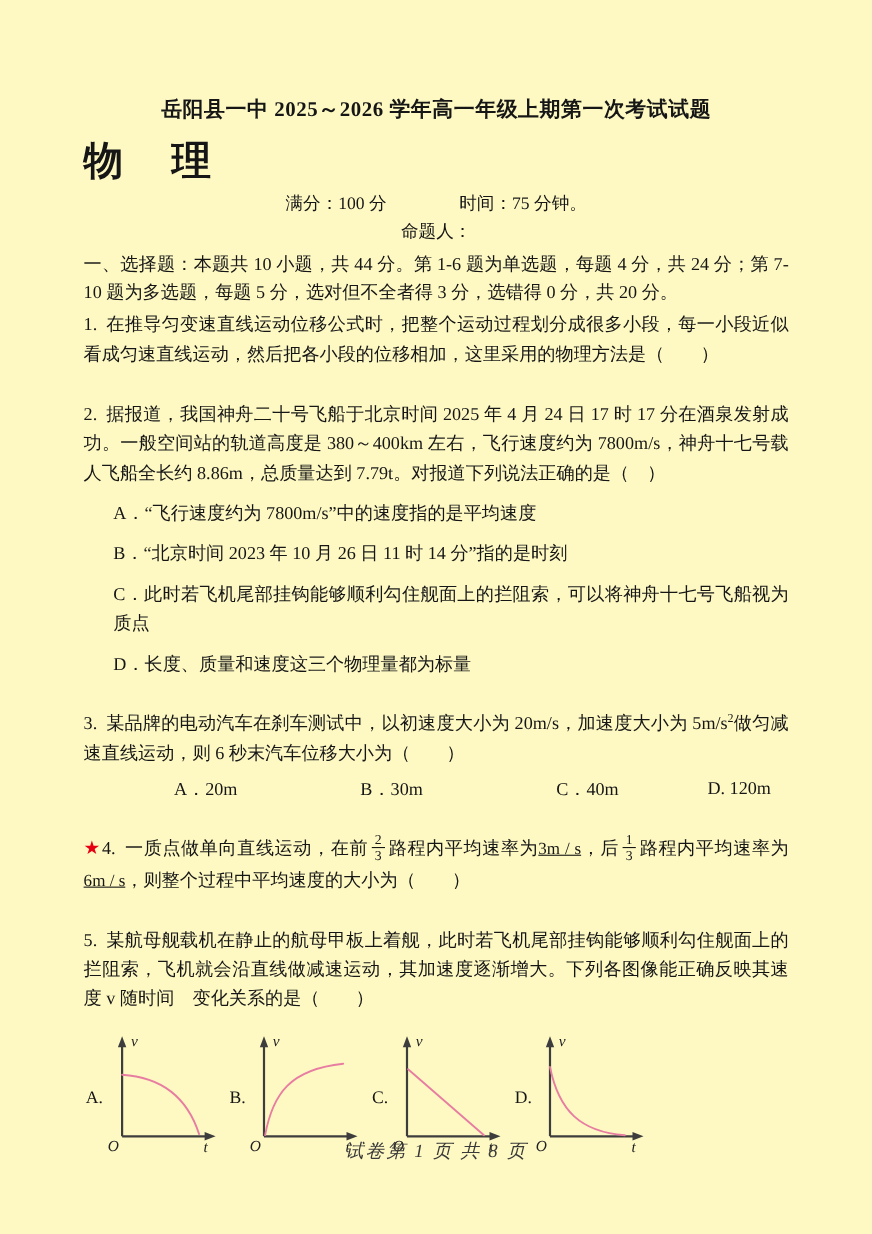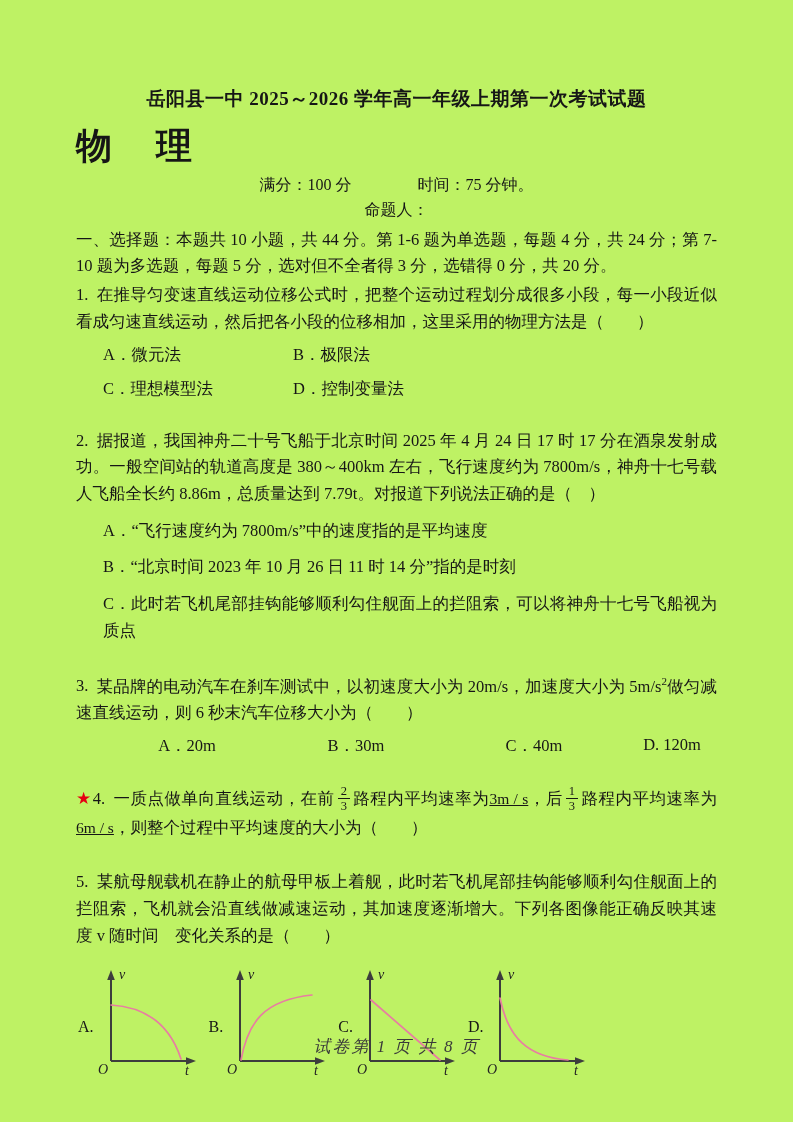--- a/index.html
+++ b/index.html
@@ -1,20 +1,20 @@
 <!DOCTYPE html>
 <html><head>
 <meta charset="utf-8">
 <style>
   html,body{margin:0;padding:0;background:#888;}
   .page{
     position:relative;
     width:793px;height:1122px;
     margin:0 auto;
-    background:#bef264;
+    background:#fef9c3;
     font-family:"Liberation Serif","DejaVu Serif",serif;
     color:#161616;
     box-sizing:border-box;
     padding:86px 76px 0 76px;
     overflow:hidden;
   }
   
   .title{
     margin:0;text-align:center;
     font-size:19px;font-weight:bold;letter-spacing:.5px;
@@ -87,34 +87,29 @@
   <div class="meta">
     <span class="meta-item">满分：100 分</span>
     <span class="meta-item">时间：75 分钟。</span>
   </div>
   <div class="author">命题人：</div>
 
   <p class="section-heading">一、选择题：本题共 10 小题，共 44 分。第 1-6 题为单选题，每题 4 分，共 24 分；第 7-10 题为多选题，每题 5 分，选对但不全者得 3 分，选错得 0 分，共 20 分。</p>
 
   <div class="question first">
     <p class="stem"><span class="qnum">1.</span><span>在推导匀变速直线运动位移公式时，把整个运动过程划分成很多小段，每一小段近似看成匀速直线运动，然后把各小段的位移相加，这里采用的物理方法是（　　）</span></p>
-    <div class="opts opts-grid2">
-      <span class="opt">A．微元法</span>
-      <span class="opt">B．极限法</span>
-      <span class="opt">C．理想模型法</span>
-      <span class="opt">D．控制变量法</span>
-    </div>
   </div>
 
   <div class="question">
     <p class="stem"><span class="qnum">2.</span><span>据报道，我国神舟二十号飞船于北京时间 2025 年 4 月 24 日 17 时 17 分在酒泉发射成功。一般空间站的轨道高度是 380～400km 左右，飞行速度约为 7800m/s，神舟十七号载人飞船全长约 8.86m，总质量达到 7.79t。对报道下列说法正确的是（　）</span></p>
     <div class="opts opts-lines">
       <span class="opt">A．“飞行速度约为 7800m/s”中的速度指的是平均速度</span>
       <span class="opt">B．“北京时间 2023 年 10 月 26 日 11 时 14 分”指的是时刻</span>
       <span class="opt">C．此时若飞机尾部挂钩能够顺利勾住舰面上的拦阻索，可以将神舟十七号飞船视为质点</span>
+      <span class="opt">D．长度、质量和速度这三个物理量都为标量</span>
     </div>
   </div>
 
   <div class="question">
     <p class="stem"><span class="qnum">3.</span><span>某品牌的电动汽车在刹车测试中，以初速度大小为 20m/s，加速度大小为 5m/s</span><sup>2</sup><span>做匀减速直线运动，则 6 秒末汽车位移大小为（　　）</span></p>
     <div class="opts opts-row3">
       <span class="opt">A．20m</span>
       <span class="opt">B．30m</span>
       <span class="opt">C．40m</span>
       <span class="opt">D. 120m</span>

